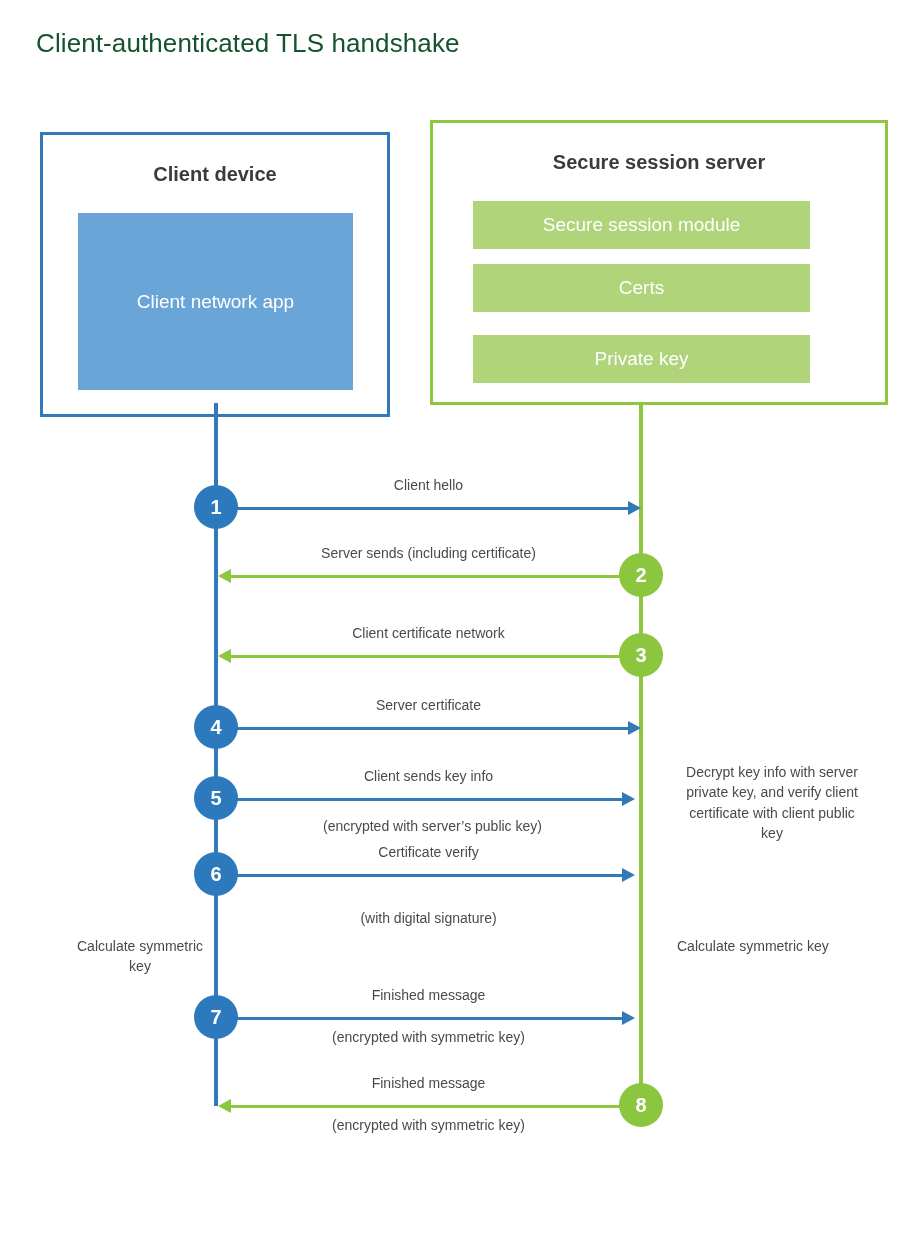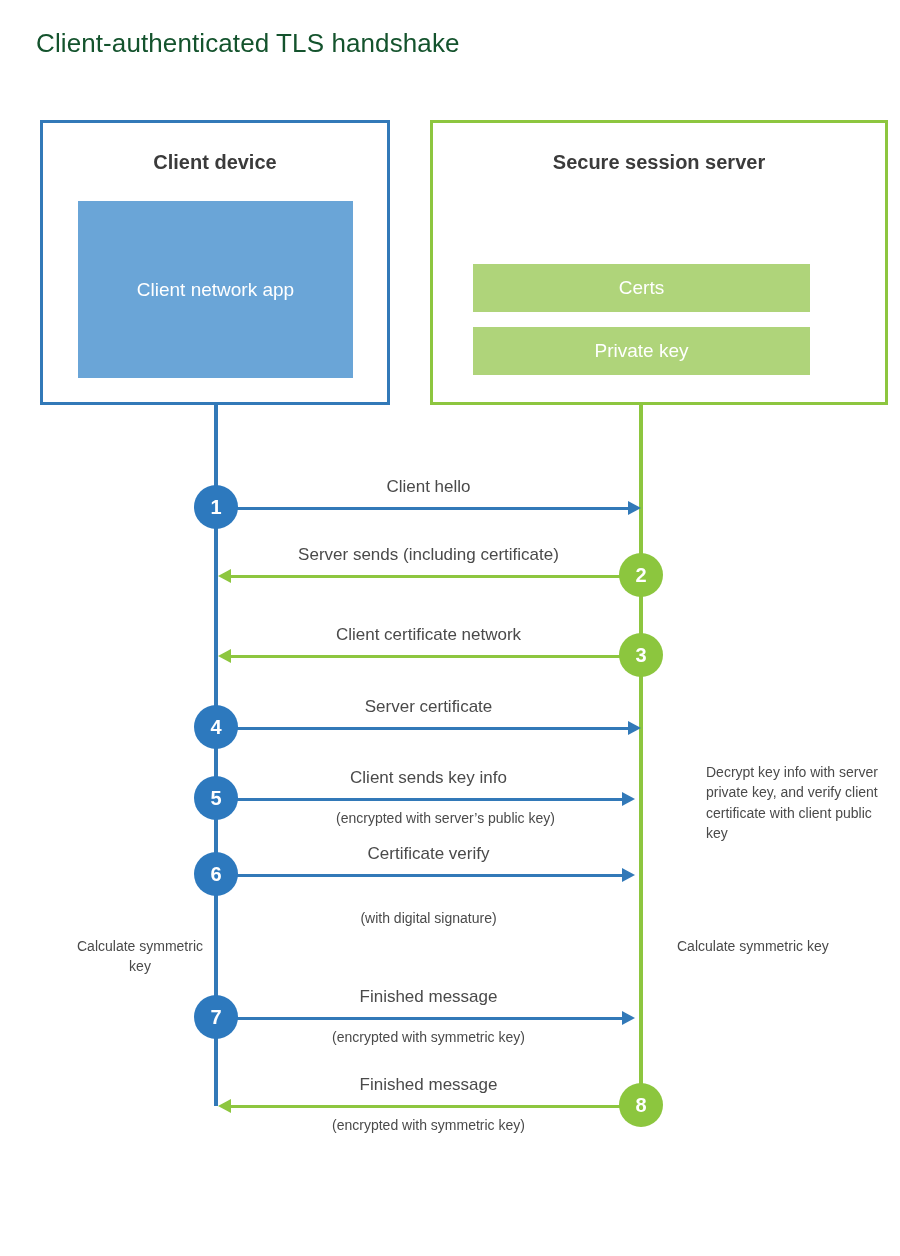--- a/index.html
+++ b/index.html
@@ -28,21 +28,21 @@
   }
 
   
   .participant-box {
     position: absolute;
     background: #ffffff;
     box-sizing: border-box;
   }
   #client-box {
     left: 40px;
-    top: 120px;
+    top: 132px;
     width: 350px;
     height: 285px;
     border: 3px solid #3279b8;
   }
   #server-box {
     left: 430px;
     top: 120px;
     width: 458px;
     height: 285px;
     border: 3px solid #8dc63f;
@@ -86,21 +86,21 @@
     background: #afd47a;
     color: #ffffff;
     font-size: 19px;
     display: flex;
     align-items: center;
     justify-content: center;
     box-sizing: border-box;
   }
   #server-bar-0 { top: 78px; }
   #server-bar-1 { top: 141px; }
-  #server-bar-2 { top: 204px; }
+  #server-bar-2 { top: 212px; }
 
   
   .lifeline {
     position: absolute;
     width: 4px;
   }
   #client-lifeline {
     left: 214px;
     top: 403px;
     height: 703px;
@@ -135,21 +135,21 @@
     top: -6px;
     border-top: 7.5px solid transparent;
     border-bottom: 7.5px solid transparent;
   }
   .arrow-head.right.blue { border-left: 13px solid #3279b8; }
   .arrow-head.left.green { border-right: 13px solid #8dc63f; }
 
   .msg-label {
     position: absolute;
     text-align: center;
-    font-size: 17px;
+    font-size: 14px;
     color: #4a4a4a;
     white-space: nowrap;
     top: -30px;
   }
   .msg-sublabel {
     position: absolute;
     text-align: center;
     font-size: 14px;
     color: #4a4a4a;
     white-space: nowrap;
@@ -174,24 +174,24 @@
   .step-badge.green { background: #8cc63e; left: 619px; }
 
   
   .annotation {
     position: absolute;
     font-size: 14px;
     color: #4a4a4a;
     line-height: 1.45;
   }
   #annotation-decrypt {
-    left: 706px;
+    left: 677px;
     top: 762px;
     width: 190px;
-    text-align: left;
+    text-align: center;
   }
   #annotation-client-symmetric {
     left: 75px;
     top: 936px;
     width: 130px;
     text-align: center;
   }
   #annotation-server-symmetric {
     left: 677px;
     top: 936px;
@@ -204,20 +204,21 @@
 
 <div id="page-title">Client-authenticated TLS handshake</div>
 
 <div id="client-box" class="participant-box">
   <div class="participant-title">Client device</div>
   <div id="client-app-block">Client network app</div>
 </div>
 
 <div id="server-box" class="participant-box">
   <div class="participant-title">Secure session server</div>
+  <div id="server-bar-0" class="server-bar">Secure session module</div>
   <div id="server-bar-1" class="server-bar">Certs</div>
   <div id="server-bar-2" class="server-bar">Private key</div>
 </div>
 
 <div id="client-lifeline" class="lifeline"></div>
 <div id="server-lifeline" class="lifeline"></div>
 
 <div class="msg" style="top:507px;">
   <div class="msg-line blue" style="left:216px; width:412px;"></div>
   <div class="arrow-head right blue" style="left:628px;"></div>
@@ -243,21 +244,21 @@
   <div class="msg-line blue" style="left:216px; width:412px;"></div>
   <div class="arrow-head right blue" style="left:628px;"></div>
   <div class="msg-label" style="left:216px; width:425px;">Server certificate</div>
   <div class="step-badge blue">4</div>
 </div>
 
 <div class="msg" style="top:798px;">
   <div class="msg-line blue" style="left:216px; width:406px;"></div>
   <div class="arrow-head right blue" style="left:622px;"></div>
   <div class="msg-label" style="left:216px; width:425px;">Client sends key info</div>
-  <div class="msg-sublabel" style="left:233px; width:425px;">(encrypted with server’s public key)</div>
+  <div class="msg-sublabel" style="left:220px; width:425px;margin-top:8px;">(encrypted with server’s public key)</div>
   <div class="step-badge blue">5</div>
 </div>
 
 <div class="msg" style="top:874px;">
   <div class="msg-line blue" style="left:216px; width:406px;"></div>
   <div class="arrow-head right blue" style="left:622px;"></div>
   <div class="msg-label" style="left:216px; width:425px;">Certificate verify</div>
   <div class="msg-sublabel" style="left:216px; width:425px;margin-top:24px;">(with digital signature)</div>
   <div class="step-badge blue">6</div>
 </div>

